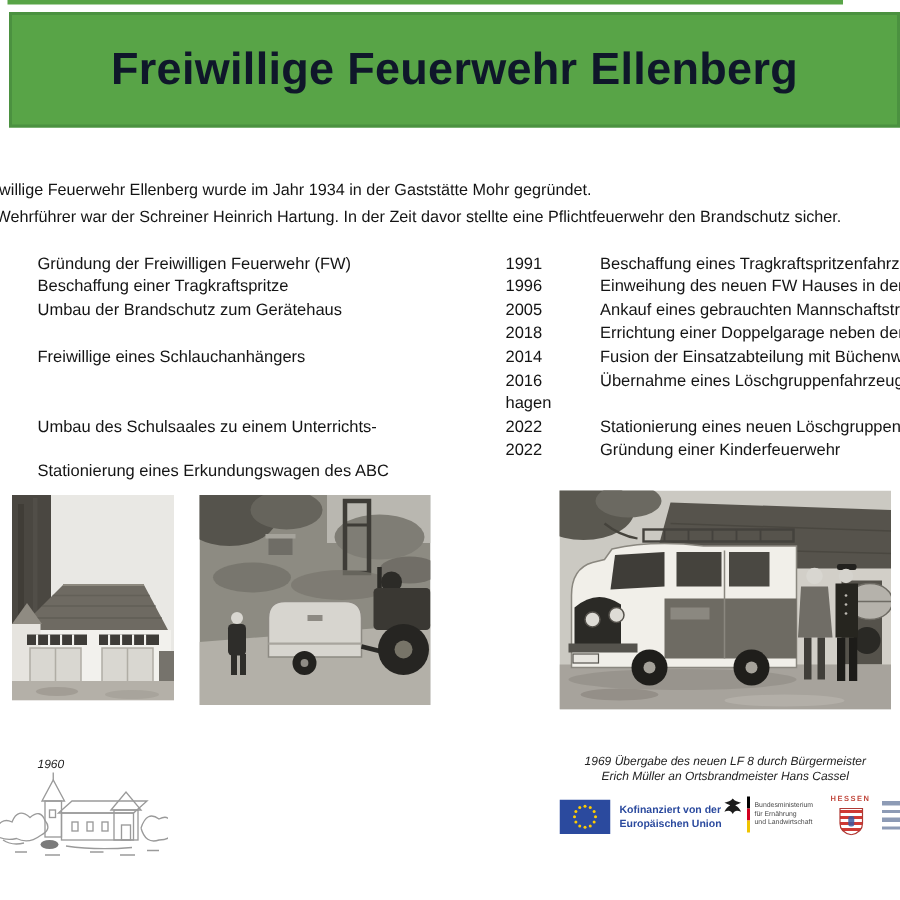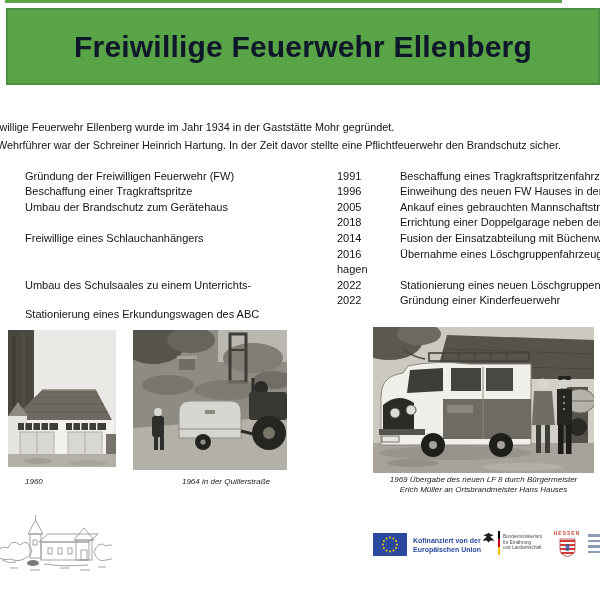--- a/index.html
+++ b/index.html
@@ -23,21 +23,21 @@
   
   .timeline{position:absolute;left:0;top:170px;width:600px;height:158px;}
   .t-row{position:absolute;left:0;width:600px;height:15px;}
   .t-row span{position:absolute;top:0;white-space:nowrap;font-size:11px;color:#141414;}
   .t-left{left:25px;}
   .t-year{left:337px;}
   .t-right{left:400px;}
 
   
   .photo{position:absolute;line-height:0;}
-  .caption{position:absolute;font-size:8px;font-style:italic;color:#222;line-height:10px;}
+  .caption{position:absolute;font-size:8px;font-style:italic;color:#222;line-height:10px;margin-top:28px;}
   .caption.center{text-align:center;}
 
   
   .sketch{position:absolute;left:0;top:512px;line-height:0;}
 
   
   .eu-flag{position:absolute;left:373px;top:533px;line-height:0;}
   .eu-text{position:absolute;left:413px;top:536px;font-size:7px;font-weight:bold;
            color:#2b4a9e;line-height:9px;}
   .ministry{position:absolute;left:482px;top:531px;display:flex;align-items:flex-start;}
@@ -238,24 +238,23 @@
       <rect x="184" y="62" width="15" height="36" fill="#26251f"></rect>
       <circle cx="191" cy="70" r="0.9" fill="#bdbab3"></circle>
         <circle cx="191" cy="76" r="0.9" fill="#bdbab3"></circle>
         <circle cx="191" cy="82" r="0.9" fill="#bdbab3"></circle>
       <rect x="185" y="98" width="5.5" height="29" fill="#1d1c19"></rect>
       <rect x="193" y="98" width="5.5" height="29" fill="#1d1c19"></rect>
     </svg>
   </div>
 
   <div class="caption" style="left:25px;top:477px;">1960</div>
-  <div class="caption center" style="left:146px;top:477px;width:160px;">1964 in der Quillerstraße</div>
   <div class="caption center" style="left:373px;top:475px;width:221px;">
     <div>1969 Übergabe des neuen LF 8 durch Bürgermeister</div>
-    <div>Erich Müller an Ortsbrandmeister Hans Hauses</div>
+    <div>Erich Müller an Ortsbrandmeister Hans Cassel</div>
   </div>
 
   <div class="sketch">
     <svg width="112" height="73" viewBox="0 0 112 73">
       <g stroke="#9a9a9a" stroke-width="0.9" fill="none">
         <path d="M-4,44 q4,-12 12,-8 q4,-10 12,-3 q7,-6 10,2 q5,6 -3,10 q-8,6 -16,2 q-9,2 -15,-3"></path>
         <path d="M2,48 q6,4 14,2"></path>
         <rect x="30" y="22" width="11" height="24"></rect>
         <polygon points="28,22 35.5,8 43,22"></polygon>
         <line x1="35.5" y1="8" x2="35.5" y2="3"></line>

